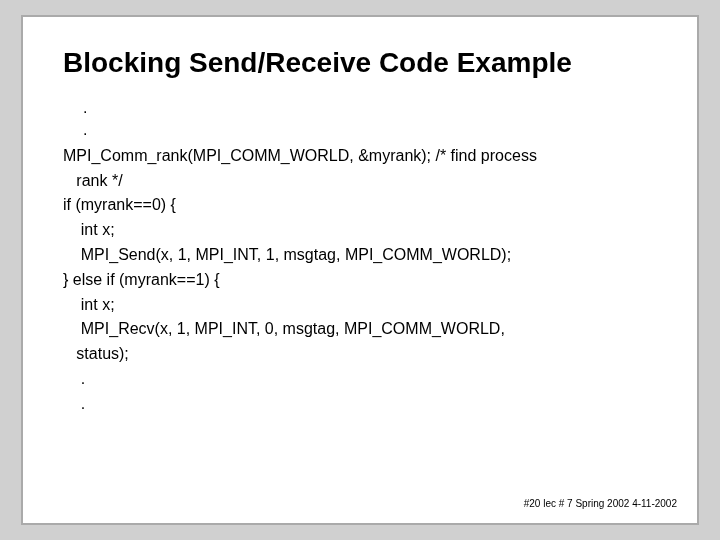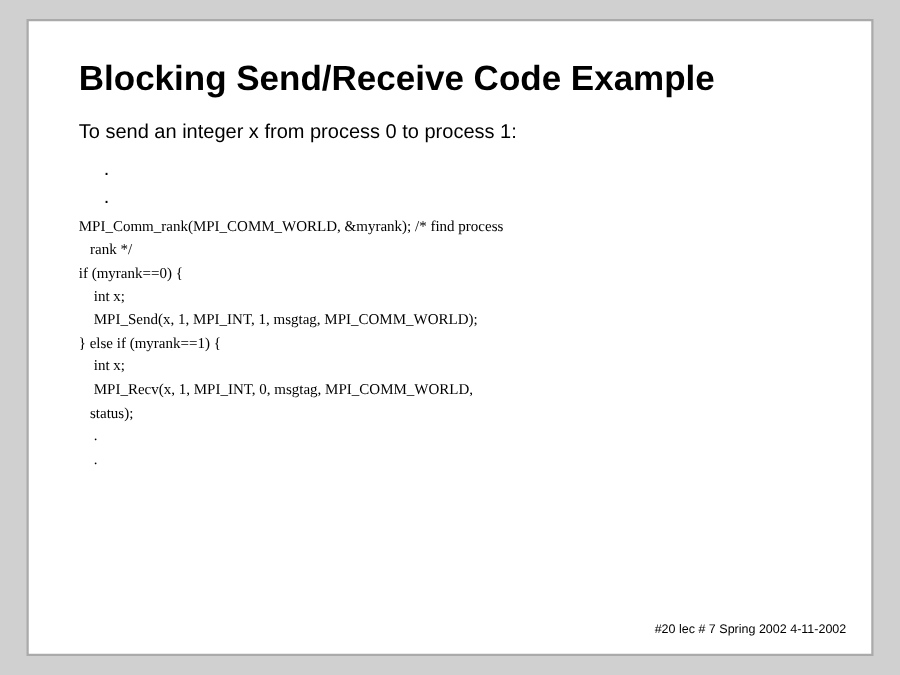--- a/index.html
+++ b/index.html
@@ -46,22 +46,22 @@
 
     .dots {
       font-size: 16px;
       color: #000000;
       line-height: 1.4;
       margin-left: 20px;
       font-family: Arial, sans-serif;
     }
 
     .code-block {
-      font-family: Liberation Serif, serif;
-      font-size: 12px;
+      font-family: Liberation Sans, sans-serif;
+      font-size: 16px;
       color: #000000;
       line-height: 1.55;
       margin-top: 2px;
       white-space: pre;
     }
 
     .footer {
       position: absolute;
       bottom: 12px;
       right: 20px;
@@ -87,21 +87,20 @@
       line-height: 1.4;
     }
   </style>
 </head>
 <body>
 
 <div class="slide">
 
   <div class="slide-title">Blocking Send/Receive Code Example</div>
 
-  <div class="slide-subtitle">To send an integer x from process 0 to process 1:</div>
 
   <div class="dots">
     <span>.</span><br>
     <span>.</span>
   </div>
 
   <div class="code-block">MPI_Comm_rank(MPI_COMM_WORLD, &amp;myrank); /* find process
    rank */
 if (myrank==0) {
     int x;

